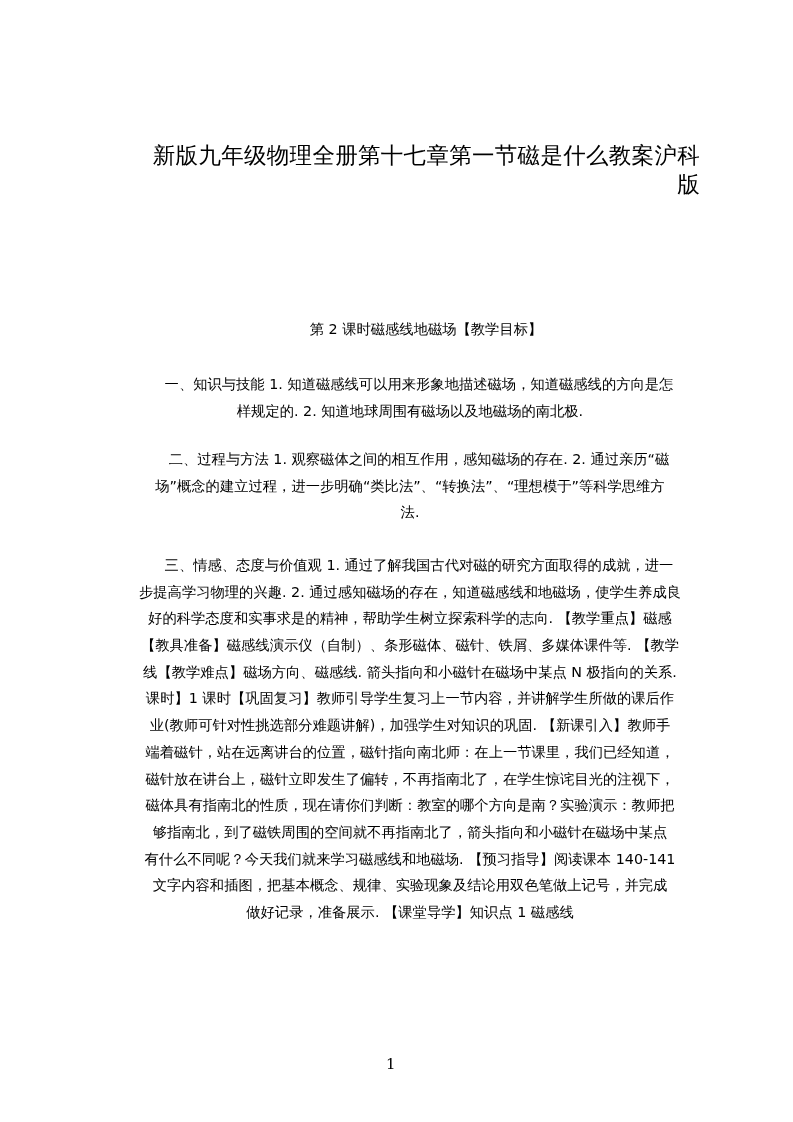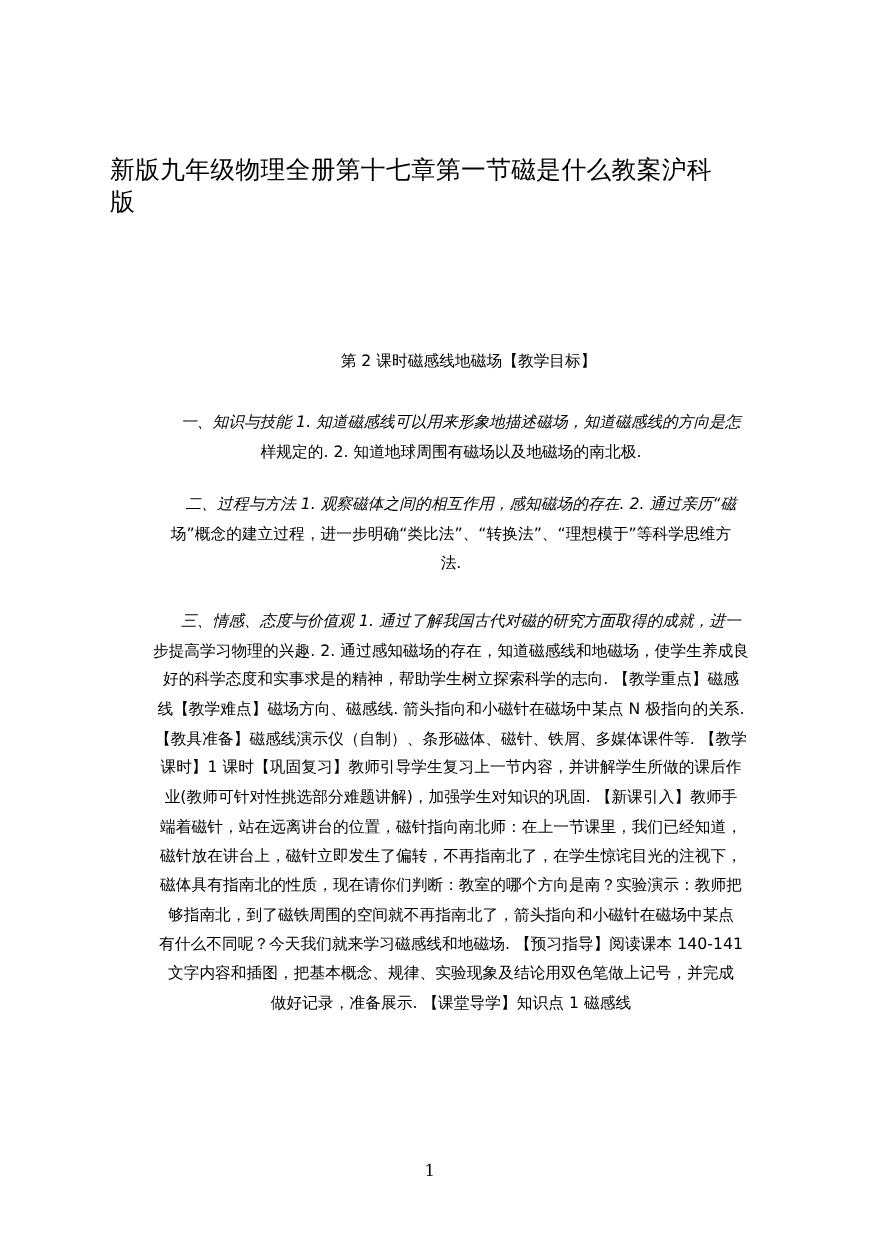--- a/index.html
+++ b/index.html
@@ -1,28 +1,28 @@
 <!DOCTYPE html>
 <html><head>
 <meta charset="utf-8">
 <style>
   html, body { margin: 0; padding: 0; background: #ffffff; }
   body { width: 793px; height: 1122px; position: relative; overflow: hidden;
          font-family: "DejaVu Sans", "Liberation Sans", sans-serif; color: #000; }
   .page { position: absolute; left: 0; top: 0; width: 793px; height: 1122px; background: #fff; }
-  .title { position: absolute; left: 100px; width: 600px; top: 141px; text-align: left;
+  .title { position: absolute; left: 100px; width: 600px; top: 141px; text-align: right;
            font-size: 22.5px; line-height: 29px; letter-spacing: 0.3px; }
   .title span { display: block; white-space: nowrap; }
   .para { position: absolute; left: 120px; width: 580px; font-size: 14.3px; }
   .para .line { display: block; white-space: nowrap; height: 26.7px; line-height: 26.7px; overflow: visible; text-align: center; }
   .heading { top: 316px; left: 136px; }
   .p1 { top: 371px; }
   .p2 { top: 446px; }
   .p3 { top: 552px; }
-  .indent { padding-left: 18px; font-style: italic; }
+  .indent { padding-left: 18px; }
   .pagenum { position: absolute; left: 386px; top: 1055px; font-family: "DejaVu Serif", "Liberation Serif", serif;
              font-size: 15px; }
 </style>
 </head>
 <body>
 
 <div class="page">
   <div class="title">
     <span>新版九年级物理全册第十七章第一节磁是什么教案沪科</span>
     <span>版</span>
@@ -40,22 +40,22 @@
   <div class="para p2">
     <span class="line indent">二、过程与方法 1. 观察磁体之间的相互作用，感知磁场的存在. 2. 通过亲历“磁</span>
     <span class="line">场”概念的建立过程，进一步明确“类比法”、“转换法”、“理想模于”等科学思维方</span>
     <span class="line">法.</span>
   </div>
 
   <div class="para p3">
     <span class="line indent">三、情感、态度与价值观    1. 通过了解我国古代对磁的研究方面取得的成就，进一</span>
     <span class="line">步提高学习物理的兴趣. 2. 通过感知磁场的存在，知道磁感线和地磁场，使学生养成良</span>
     <span class="line">好的科学态度和实事求是的精神，帮助学生树立探索科学的志向. 【教学重点】磁感</span>
+    <span class="line">【教具准备】磁感线演示仪（自制）、条形磁体、磁针、铁屑、多媒体课件等. 【教学</span>
     <span class="line">线【教学难点】磁场方向、磁感线. 箭头指向和小磁针在磁场中某点 N 极指向的关系.</span>
-    <span class="line">【教具准备】磁感线演示仪（自制）、条形磁体、磁针、铁屑、多媒体课件等. 【教学</span>
     <span class="line">课时】1 课时【巩固复习】教师引导学生复习上一节内容，并讲解学生所做的课后作</span>
     <span class="line">业(教师可针对性挑选部分难题讲解)，加强学生对知识的巩固. 【新课引入】教师手</span>
     <span class="line">端着磁针，站在远离讲台的位置，磁针指向南北师：在上一节课里，我们已经知道，</span>
     <span class="line">磁针放在讲台上，磁针立即发生了偏转，不再指南北了，在学生惊诧目光的注视下，</span>
     <span class="line">磁体具有指南北的性质，现在请你们判断：教室的哪个方向是南？实验演示：教师把</span>
     <span class="line">够指南北，到了磁铁周围的空间就不再指南北了，箭头指向和小磁针在磁场中某点</span>
     <span class="line">有什么不同呢？今天我们就来学习磁感线和地磁场. 【预习指导】阅读课本 140-141</span>
     <span class="line">文字内容和插图，把基本概念、规律、实验现象及结论用双色笔做上记号，并完成</span>
     <span class="line">做好记录，准备展示. 【课堂导学】知识点 1 磁感线</span>
   </div>

